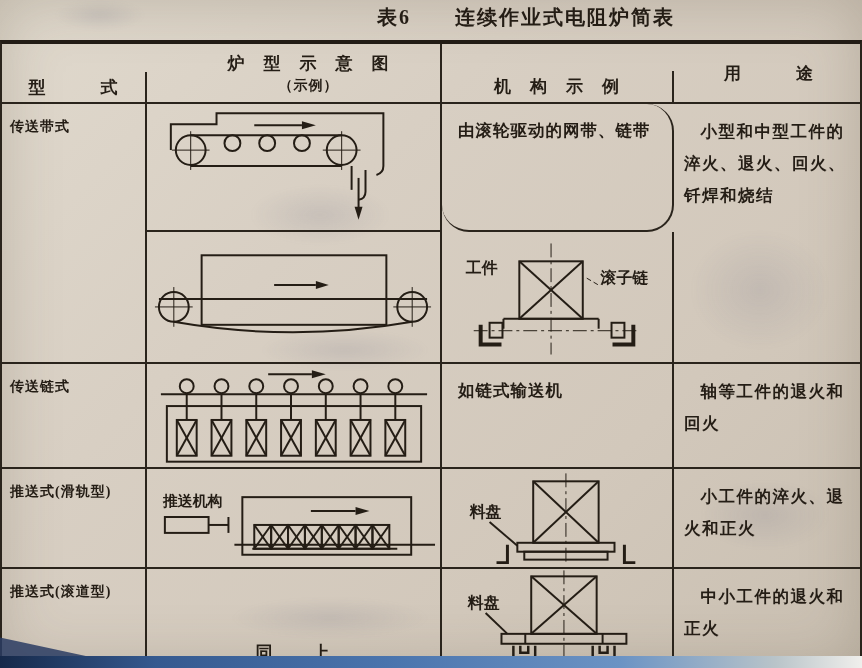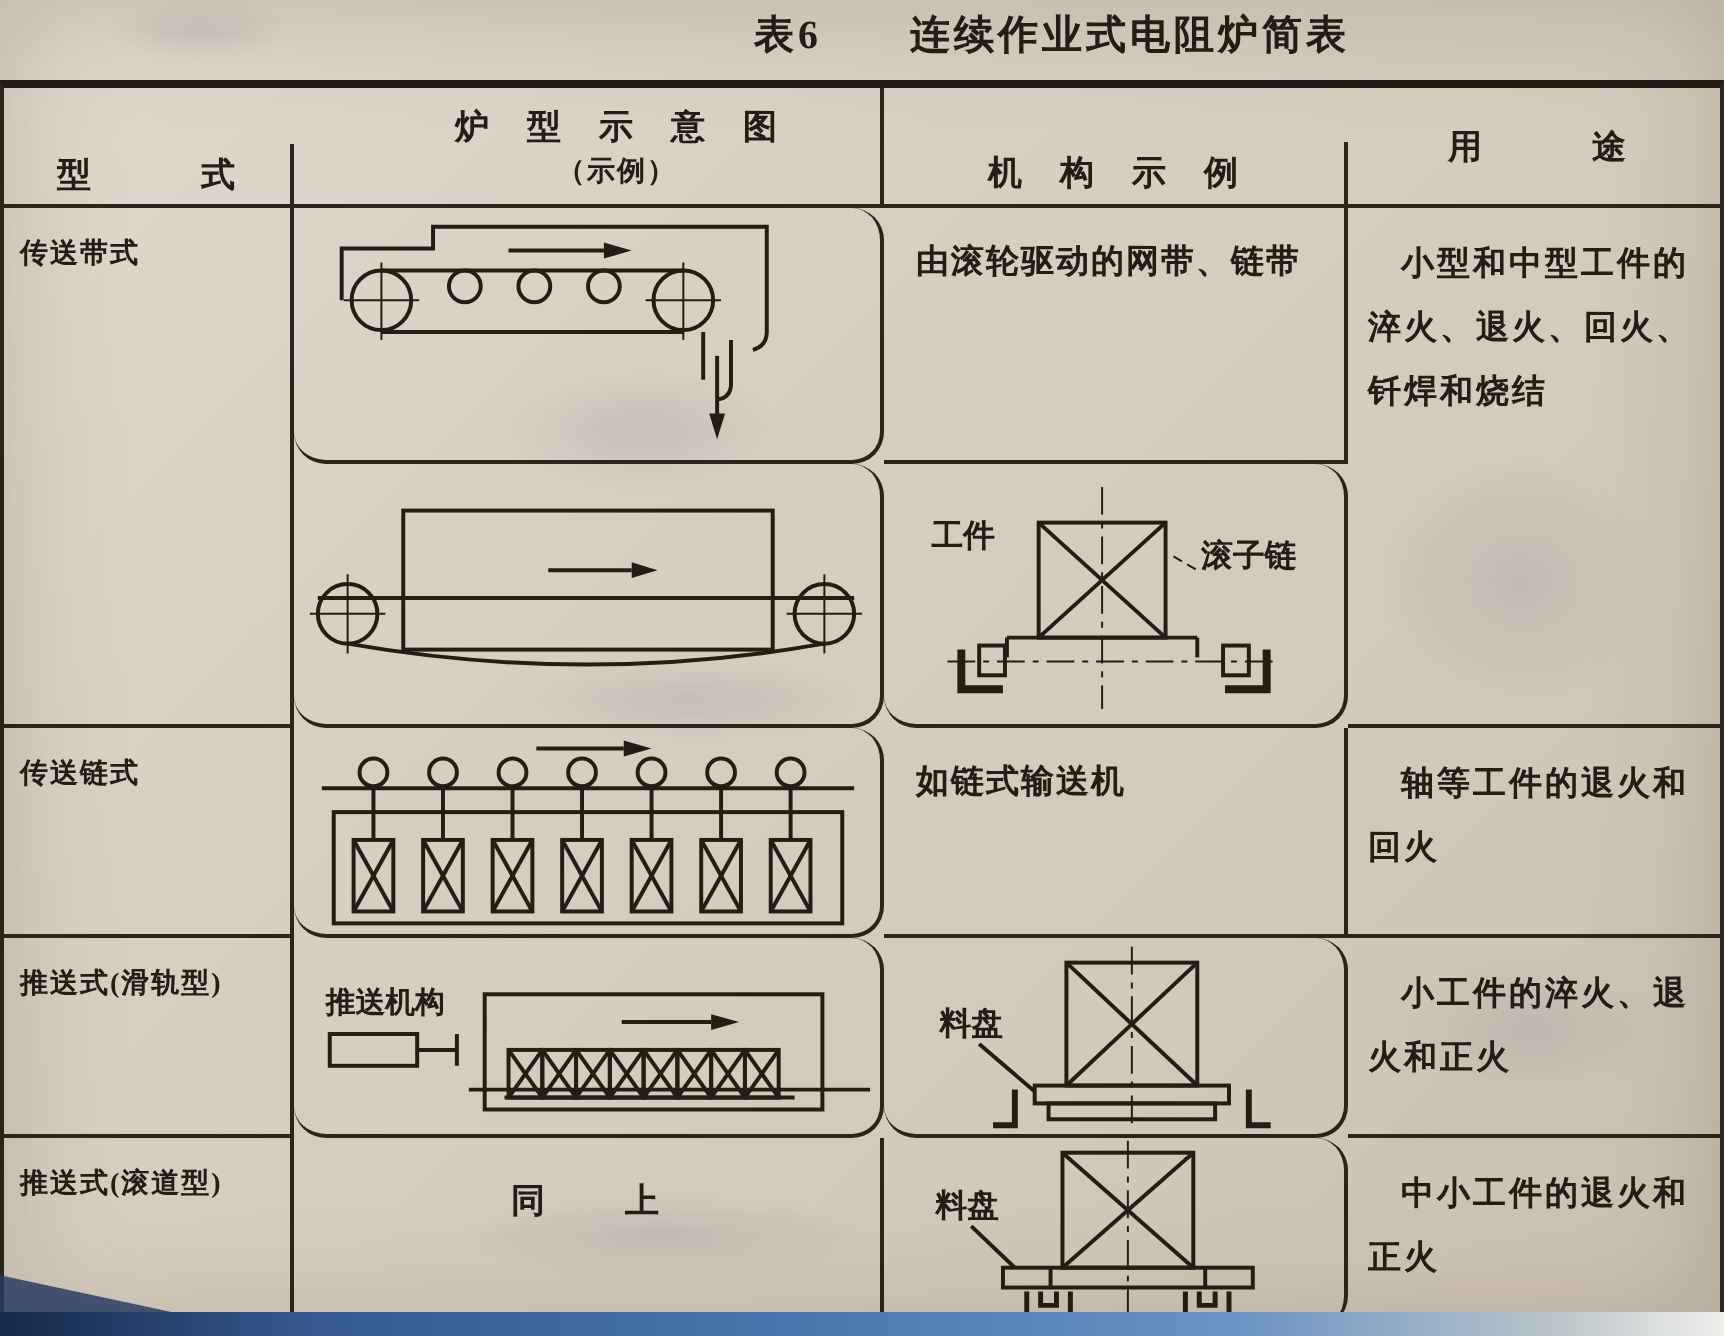--- a/index.html
+++ b/index.html
@@ -23,22 +23,22 @@
   }
   .cell{box-sizing:border-box; border-right:2px solid #2a241c; border-bottom:2px solid #2a241c; position:relative; overflow:hidden;}
   .no-r{border-right:none;} .no-b{border-bottom:none;}
   .hdr{display:flex; flex-direction:column; align-items:center; justify-content:center;
        font-weight:700; font-size:17px; letter-spacing:1px;}
   .hdr .sub{font-size:14px; margin-top:2px;}
   .typecell{padding:14px 4px 0 8px; font-weight:700; font-size:14px; letter-spacing:1px;}
   .mechtext{padding:16px 8px 0 16px; font-weight:700; font-size:16.5px; letter-spacing:1px;}
   .usage{padding:12px 8px 0 10px; font-weight:700; font-size:16.5px; letter-spacing:1.5px;
          line-height:1.95; text-indent:1em;}
-  .same{display:flex; justify-content:center; padding-top:20px; font-weight:700; font-size:17px; letter-spacing:2px;}
-  .diawrap{display:flex; align-items:center; justify-content:center; height:100%;border-radius:16px;}
+  .same{display:flex; justify-content:center; padding-top:36px; font-weight:700; font-size:17px; letter-spacing:2px;align-items:flex-end;}
+  .diawrap{display:flex; align-items:center; justify-content:center; height:100%;}
   svg{display:block;}
   svg text{font-family:"Liberation Serif","DejaVu Serif",serif; font-weight:700; fill:#241d15;}
   .smudge{position:absolute; pointer-events:none; filter:blur(2px);
           background:radial-gradient(ellipse at center, rgba(100,100,125,.14), rgba(100,100,125,0) 70%);}
   .photo-bottom{position:absolute; left:0; bottom:0; width:862px; height:12px;
      background:linear-gradient(90deg,#16294a 0%,#35598f 18%,#4a74ad 45%,#6b93c4 72%,#b9c4c9 90%,#f0efec 100%);}
   .corner-dark{position:absolute; left:0; bottom:10px; width:95px; height:24px;
      background:#2a3c63; clip-path:polygon(0 100%, 0 15%, 100% 100%); opacity:.85;}
 </style>
 </head>
@@ -115,21 +115,21 @@
         <g stroke="#241d15" stroke-width="1" fill="none">
           <line x1="27" y1="54" x2="27" y2="94"></line>
             <line x1="8" y1="74" x2="46" y2="74"></line>
           <line x1="267" y1="54" x2="267" y2="94"></line>
             <line x1="248" y1="74" x2="286" y2="74"></line>
         </g>
         <polygon points="170,48 183,52 170,56" fill="#241d15"></polygon>
       </svg>
     </div>
 
-    <div class="cell mechtext" style="grid-column:3;grid-row:2;">
+    <div class="cell mechtext" style="grid-column:3;grid-row:2;border-radius:27px;">
       <span>由滚轮驱动的网带、链带</span>
     </div>
 
     <div class="cell diawrap" style="grid-column:3;grid-row:3;">
       <svg width="232" height="128" viewBox="0 0 232 128">
         <text x="24" y="40" font-size="16">工件</text>
         <text x="160" y="50" font-size="16">滚子链</text>
         <g stroke="#241d15" stroke-width="2" fill="none">
           <rect x="78" y="28" width="64" height="58"></rect>
           <line x1="78" y1="28" x2="142" y2="86"></line>

